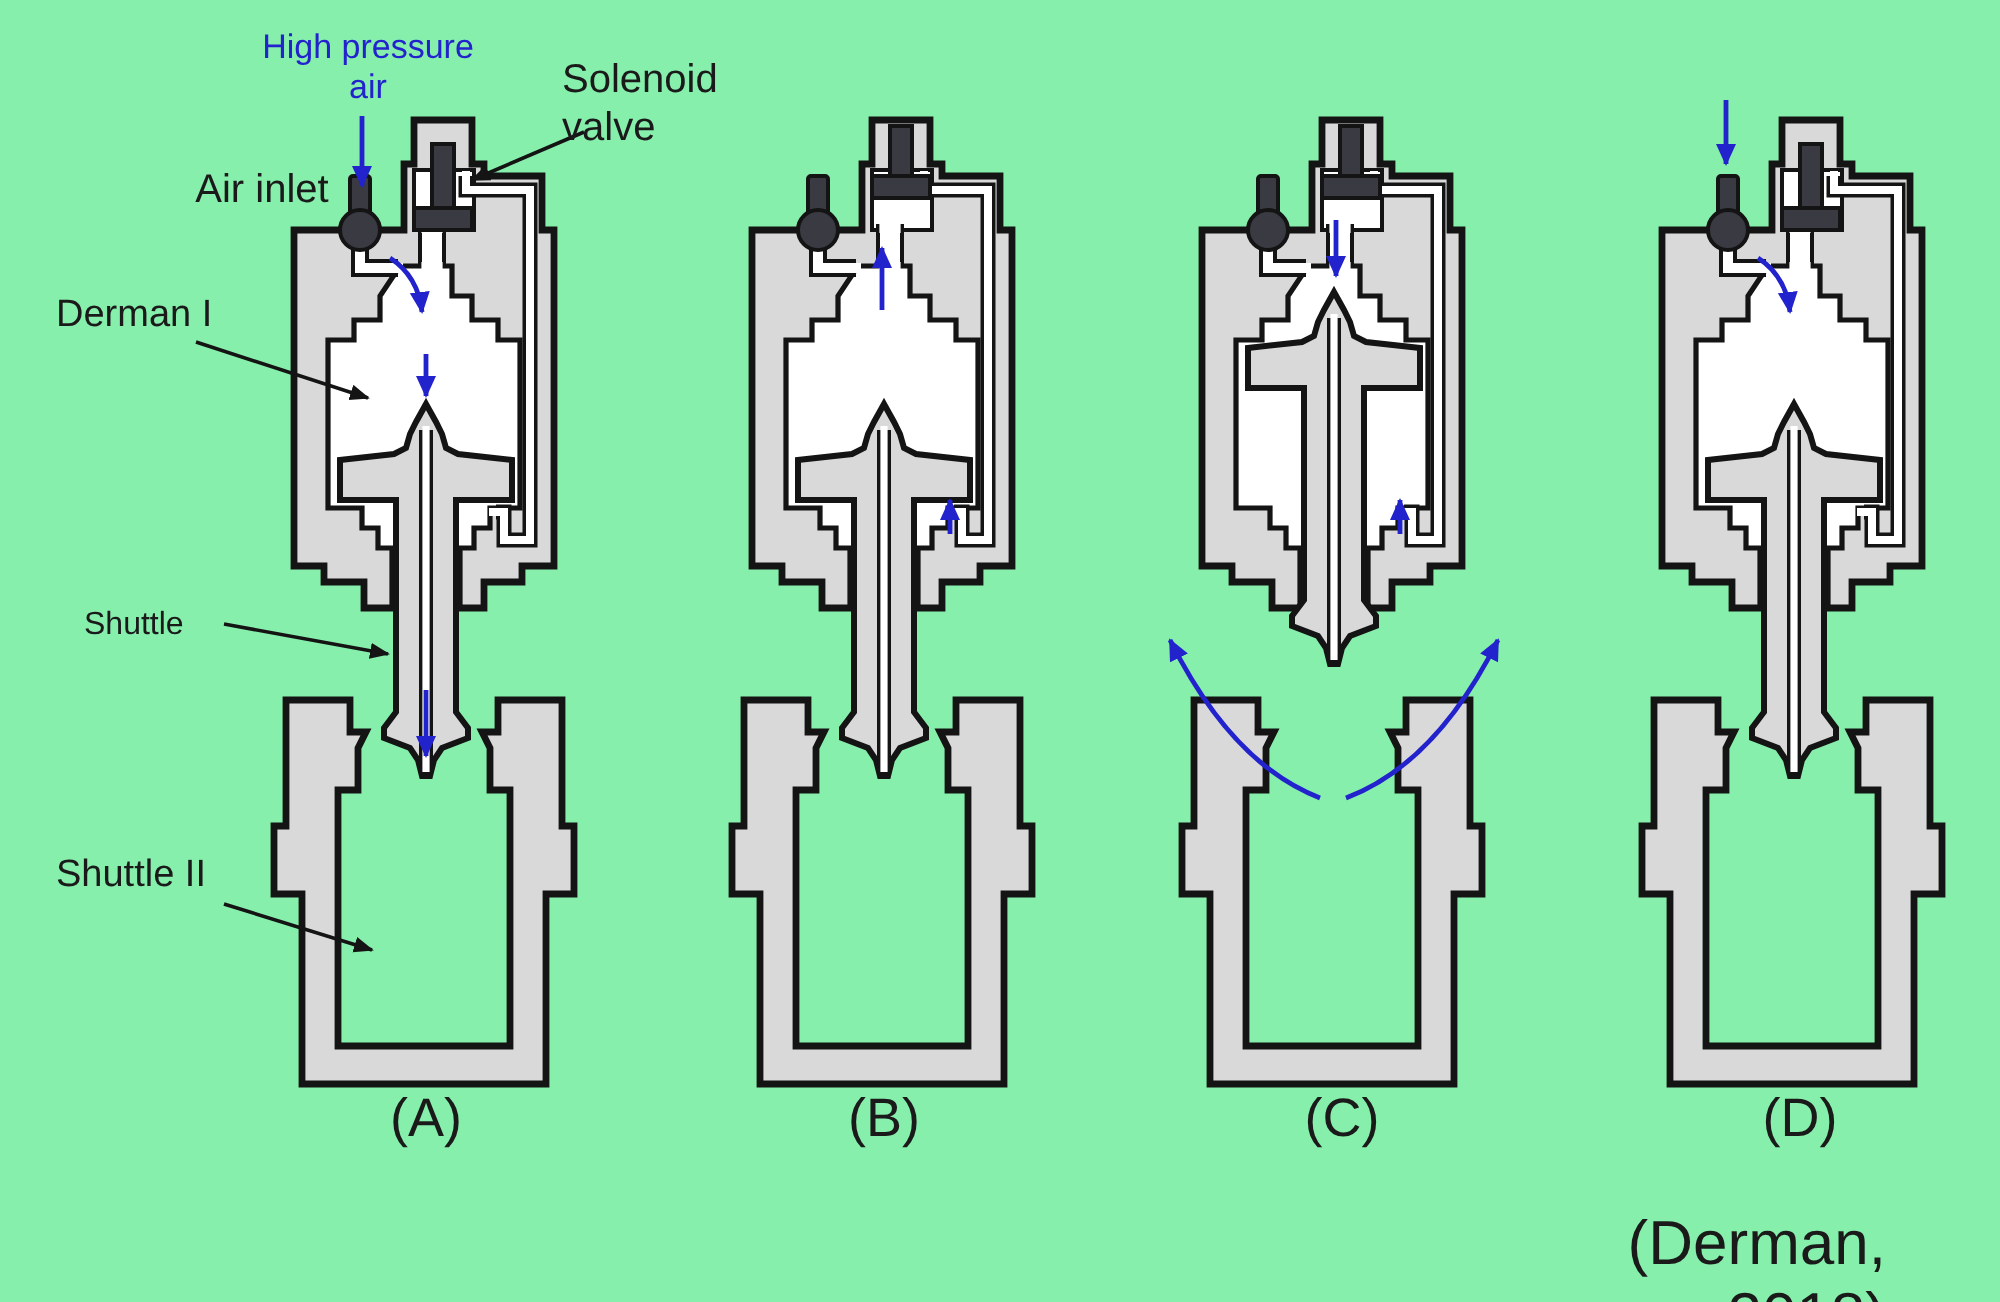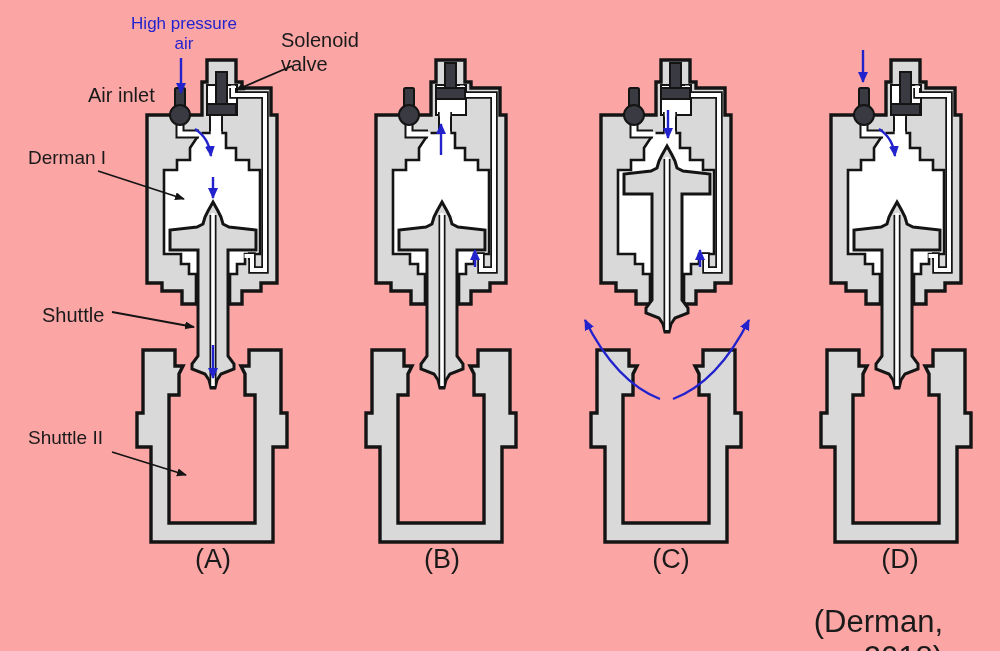--- a/index.html
+++ b/index.html
@@ -1,16 +1,16 @@
 <!DOCTYPE html>
 <html><head>
 <meta charset="utf-8">
 <style>
   html,body{margin:0;padding:0;background:#fff;}
-  #stage{position:relative;width:1000px;height:651px;background:#fca5a5;overflow:hidden;
+  #stage{position:relative;width:1000px;height:651px;background:#86efac;overflow:hidden;
          font-family:"Liberation Sans", sans-serif;}
   .panel{position:absolute;top:12px;width:200px;height:566px;}
   .lbl{position:absolute;color:#1a1a1a;line-height:1.18;}
   .lbl.blue{color:#2323cd;}
   .caption{position:absolute;top:544px;width:100px;text-align:center;
            font-size:27px;color:#1a1a1a;}
   #citation{position:absolute;top:604px;left:728px;width:215px;text-align:right;
             font-size:31px;color:#1a1a1a;}
   #overlay{position:absolute;left:0;top:0;pointer-events:none;}
 </style>
@@ -149,24 +149,24 @@
         </marker>
     </defs>
     <line x1="181" y1="58" x2="181" y2="93" stroke="#2323cd" stroke-width="2.4" marker-end="url(#ab-ov)"></line>
     <line x1="292" y1="66" x2="236" y2="90" stroke="#141414" stroke-width="1.8" marker-end="url(#ak-ov)"></line>
     <line x1="98" y1="171" x2="184" y2="199" stroke="#141414" stroke-width="1.8" marker-end="url(#ak-ov)"></line>
     <line x1="112" y1="312" x2="194" y2="327" stroke="#141414" stroke-width="1.8" marker-end="url(#ak-ov)"></line>
     <line x1="112" y1="452" x2="186" y2="475" stroke="#141414" stroke-width="1.8" marker-end="url(#ak-ov)"></line>
   </svg>
 
   <div class="lbl blue" style="left:128px;top:14px;width:112px;text-align:center;font-size:17px">High pressure air</div>
-  <div class="lbl" style="left:88px;top:84px;width:86px;text-align:left;font-size:20px">Air inlet</div>
+  <div class="lbl" style="left:88px;top:84px;width:86px;text-align:center;font-size:20px">Air inlet</div>
   <div class="lbl" style="left:281px;top:29px;width:92px;text-align:left;font-size:20px">Solenoid valve</div>
   <div class="lbl" style="left:28px;top:147px;font-size:19px">Derman I</div>
-  <div class="lbl" style="left:42px;top:304px;font-size:20px">Shuttle</div>
+  <div class="lbl" style="left:42px;top:304px;font-size:16px">Shuttle</div>
   <div class="lbl" style="left:28px;top:427px;font-size:19px">Shuttle II</div>
 
   <div class="caption" style="left:163px">(A)</div>
   <div class="caption" style="left:392px">(B)</div>
   <div class="caption" style="left:621px">(C)</div>
   <div class="caption" style="left:850px">(D)</div>
 
   <div id="citation">(Derman, 2018)</div>
 </div>
 

